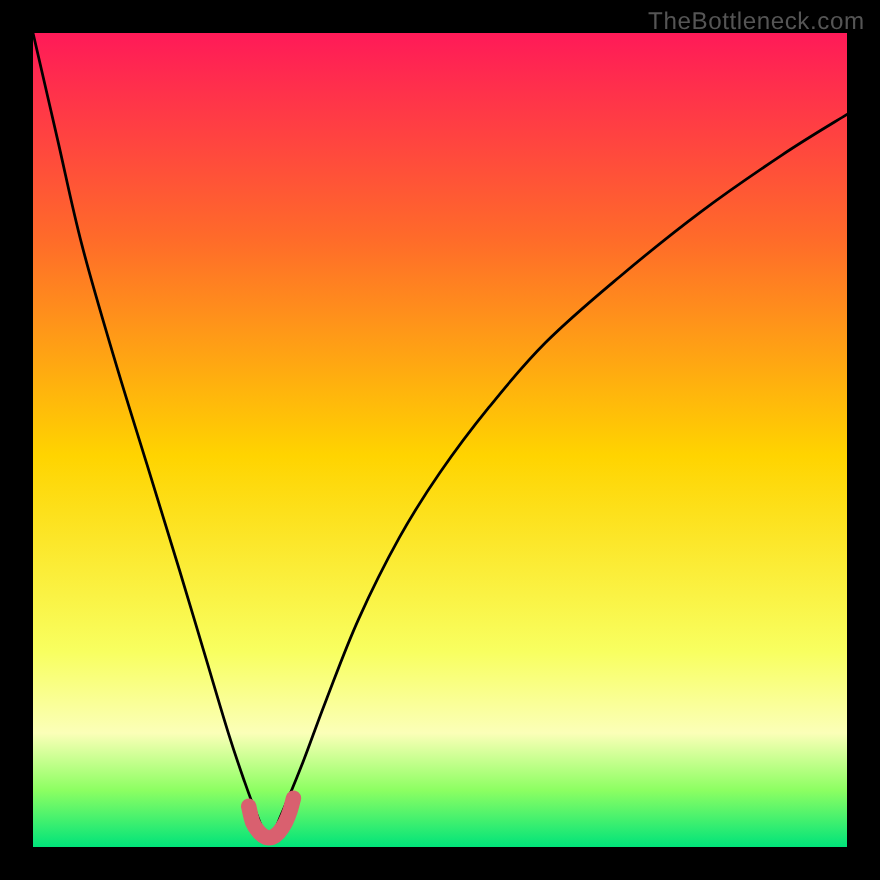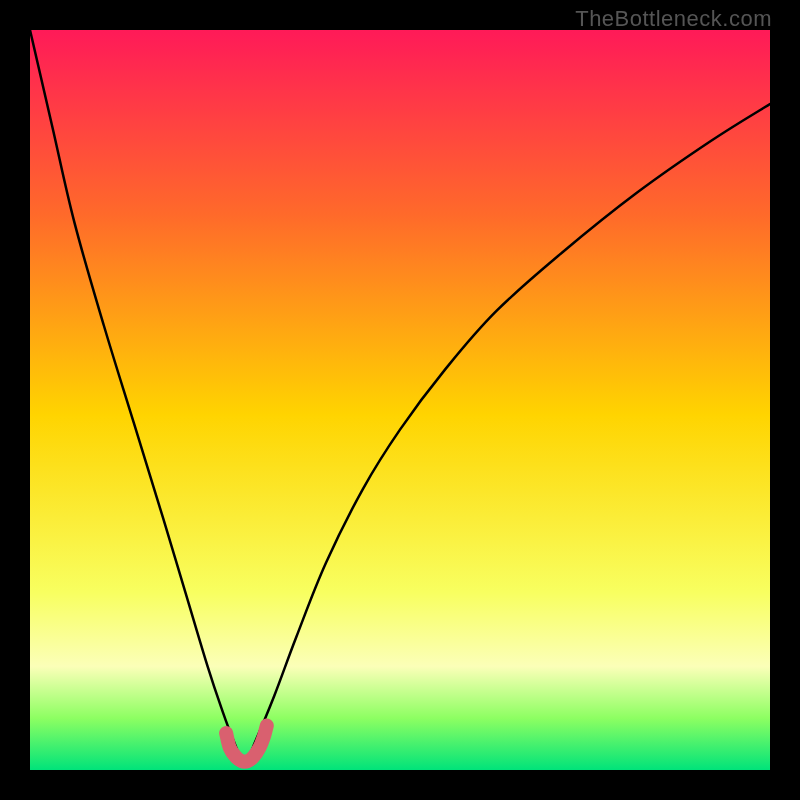--- a/index.html
+++ b/index.html
@@ -30,21 +30,21 @@
   }
   .curve-svg {
     position: absolute;
     inset: 0;
     width: 100%;
     height: 100%;
   }
   .watermark {
     position: absolute;
     top: 6px;
-    right: 28px;
+    right: 14px;
     color: #555;
     font-size: 22px;
     letter-spacing: 0.5px;
     z-index: 10;
   }
 </style>
 </head>
 <body>
 
 <div class="frame">

